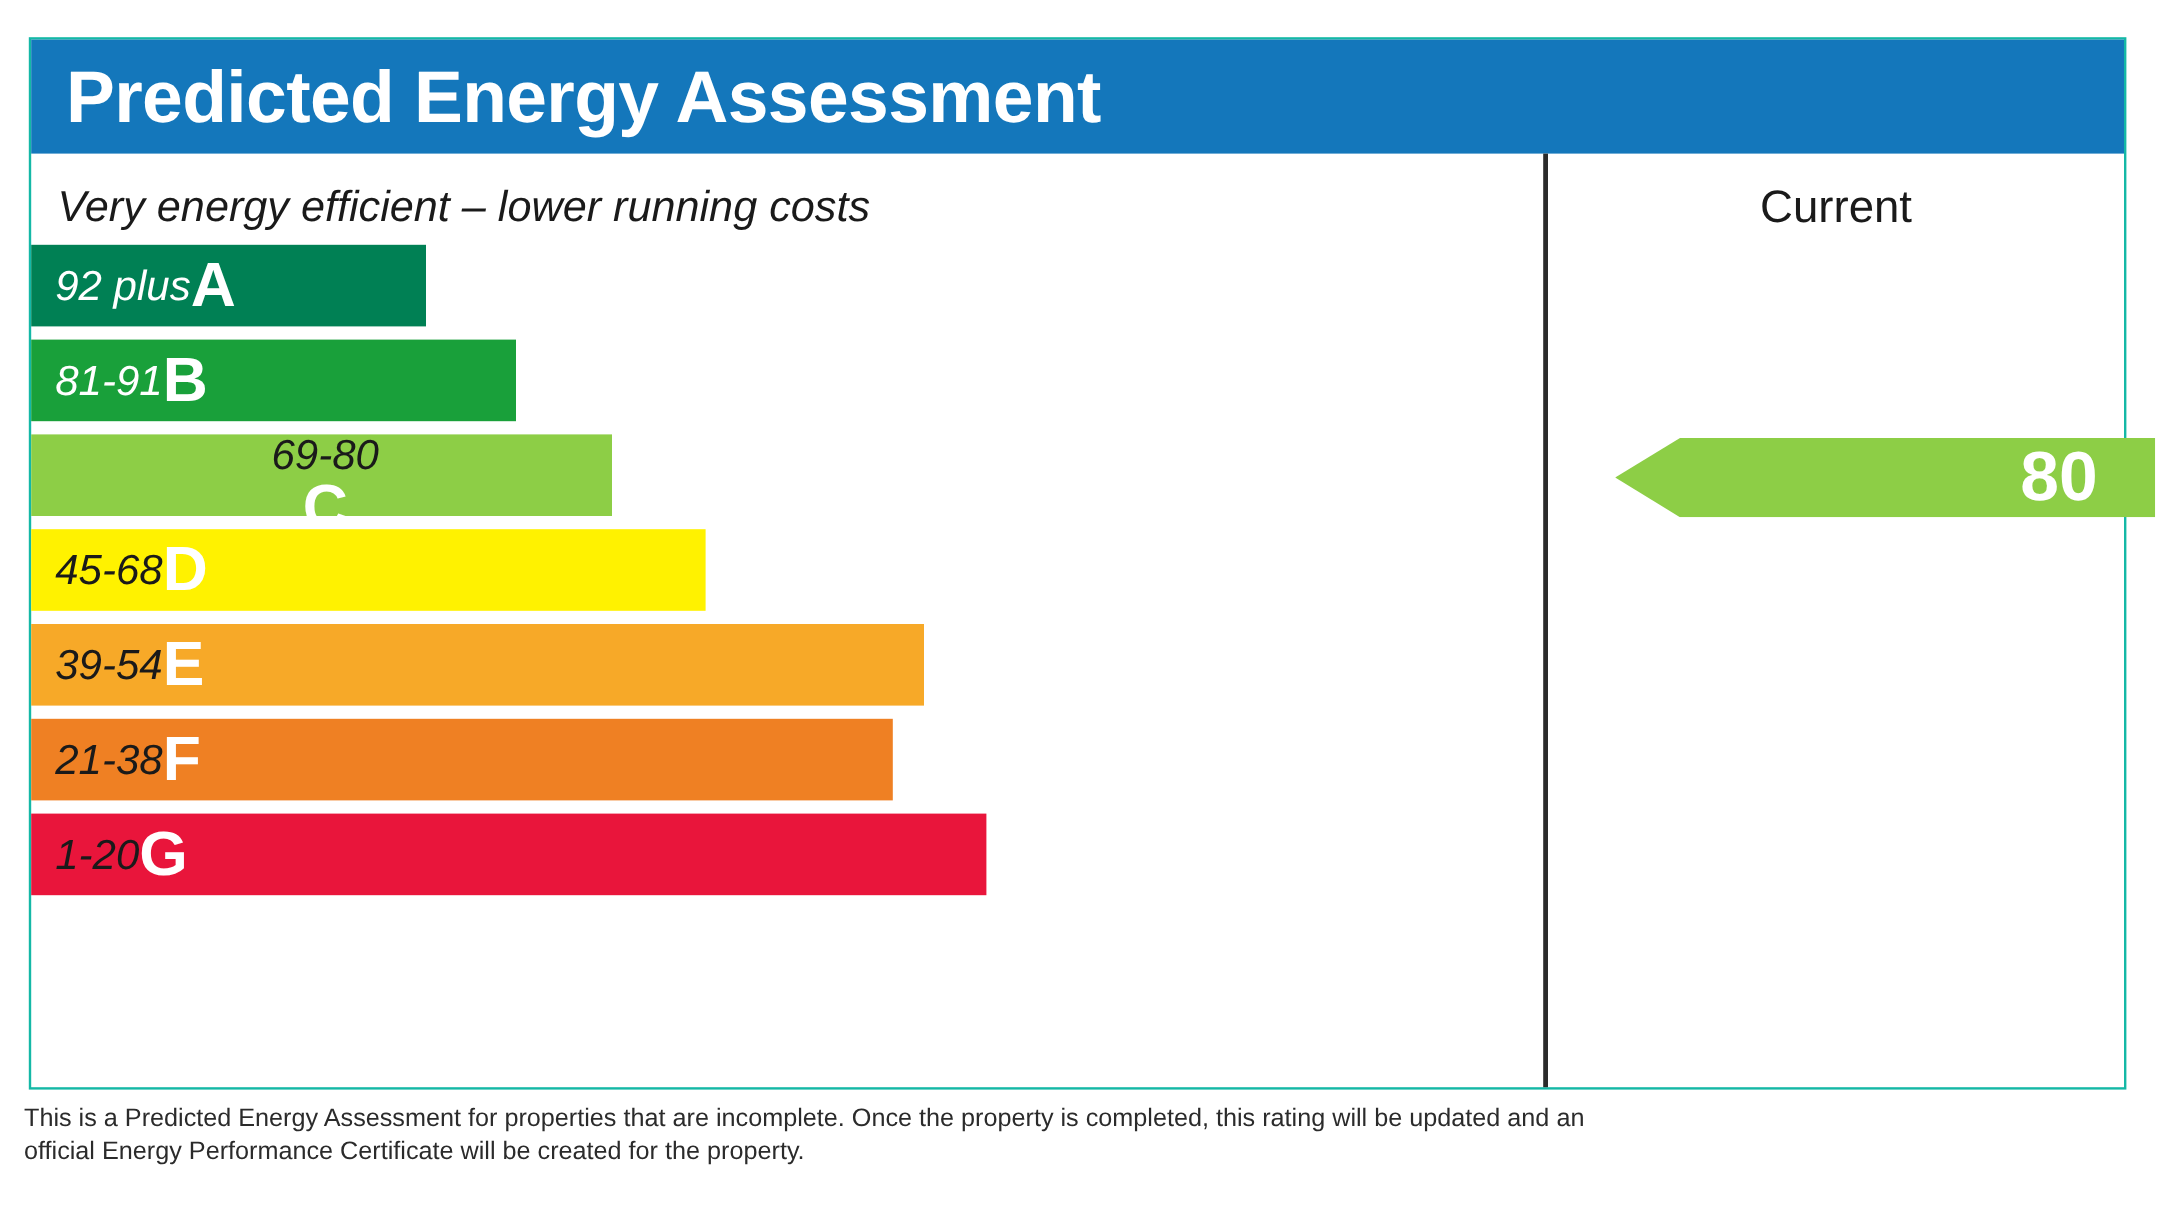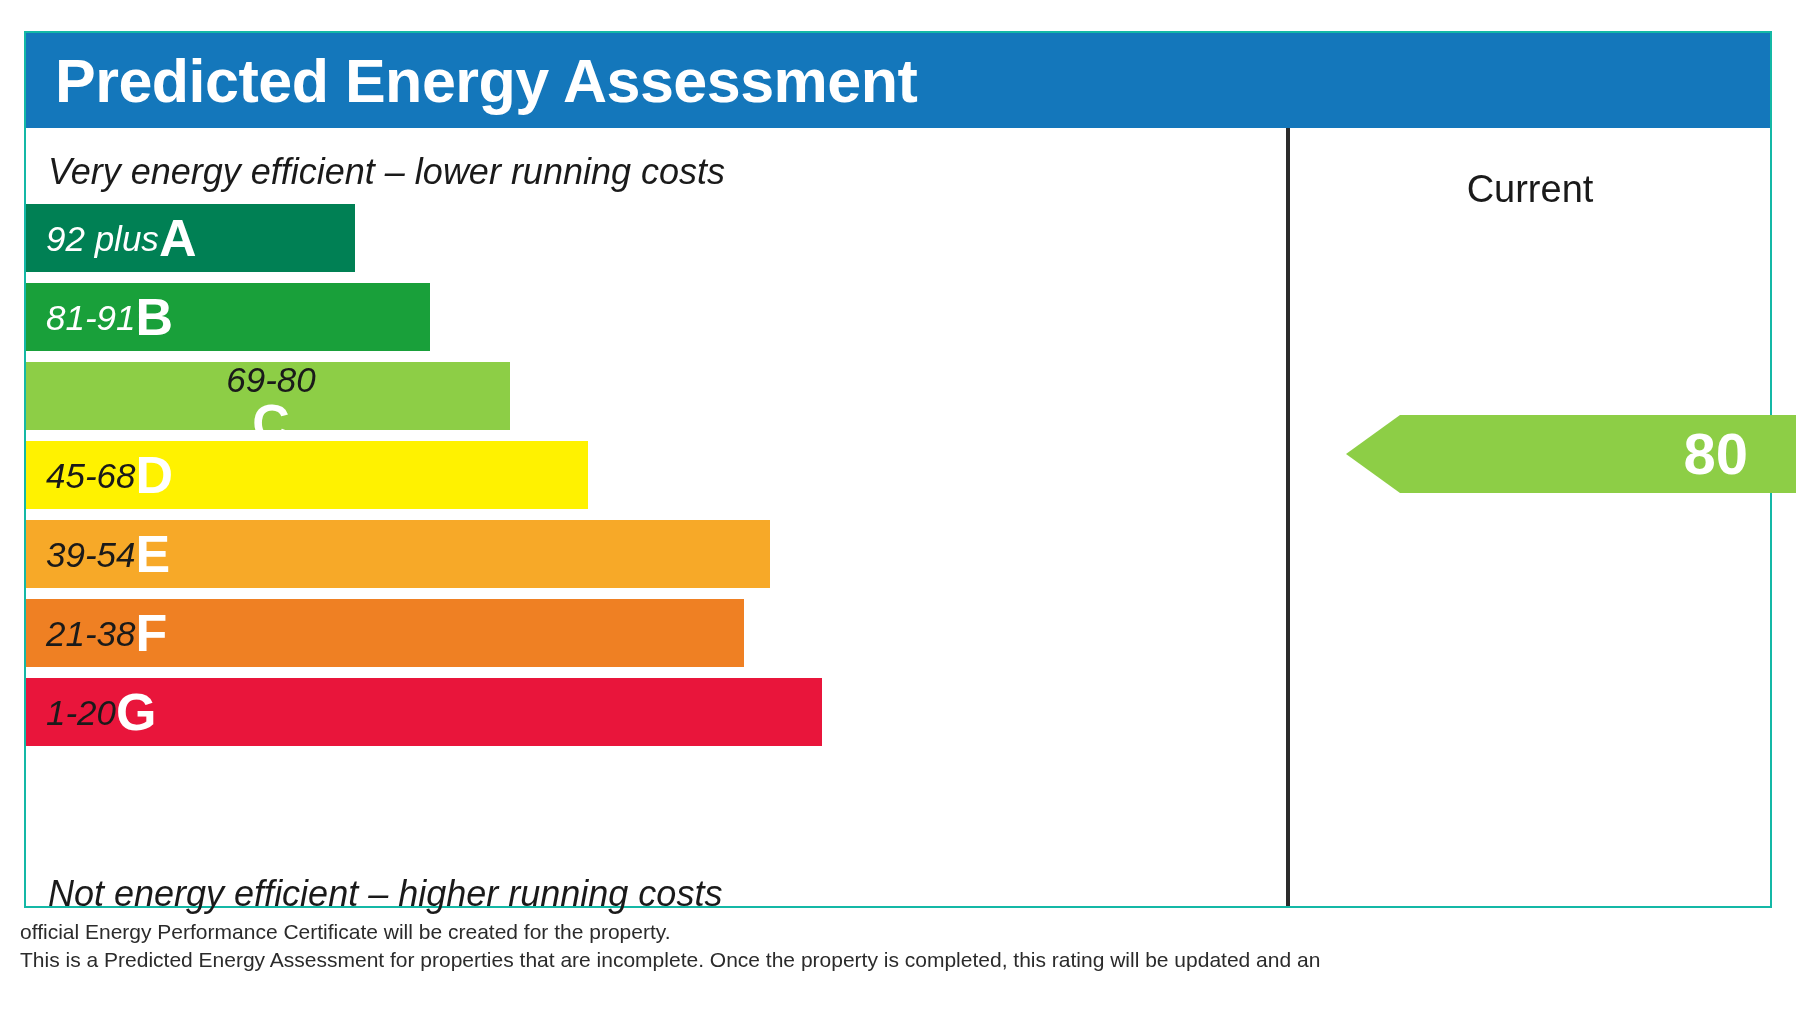--- a/index.html
+++ b/index.html
@@ -126,42 +126,41 @@
     font-weight: bold;
     color: #ffffff;
     line-height: 1;
     white-space: nowrap;
   }
 
   
   .current-panel {
     position: absolute;
     left: 1264px;
-    top: 16px;
+    top: 0;
     right: 0;
     height: 100%;
   }
   .current-head {
     position: absolute;
     top: 26px;
     left: 0;
     right: 0;
     text-align: center;
     font-size: 38px;
     color: #1a1a1a;
     line-height: 1;
   }
 
   .rating-arrow {
     position: absolute;
     left: 56px;
     top: 237px;
     width: 450px;
-    height: 78px;
-    margin-top: 34px;
+    height: 66px;
   }
   .rating-arrow svg { display: block; width: 100%; height: 100%; }
   .rating-value {
     position: absolute;
     right: 48px;
     top: 50%;
     transform: translateY(-50%);
     color: #ffffff;
     font-size: 58px;
     font-weight: bold;
@@ -219,33 +218,32 @@
             </div>
             <div class="band" style="top: 395px; width: 718px; background: rgb(239, 128, 35);">
               <span class="band-range" style="color: rgb(26, 26, 26);">21-38</span>
               <span class="band-letter">F</span>
             </div>
             <div class="band" style="top: 474px; width: 796px; background: rgb(233, 21, 59);">
               <span class="band-range" style="color: rgb(26, 26, 26);">1-20</span>
               <span class="band-letter">G</span>
             </div>
           </div>
-        <div class="caption caption-bottom">Not energy efficient – higher running costs</div>
       </div>
 
       <div class="current-panel">
         <div class="current-head">Current</div>
         <div class="rating-arrow" id="rating-arrow">
           <svg viewBox="0 0 450 78" preserveAspectRatio="none">
             <polygon id="arrow-poly" points="0,39 54,0 450,0 450,78 54,78" fill="#8dce46"></polygon>
           </svg>
           <div class="rating-value">80</div>
         </div>
       </div>
 
     </div>
   </div>
 
   <div class="footer">
+    <div class="footer-line">This is a Predicted Energy Assessment for properties that are incomplete. Once the property is completed, this rating will be updated and an</div>
     <div class="footer-line">official Energy Performance Certificate will be created for the property.</div>
-    <div class="footer-line">This is a Predicted Energy Assessment for properties that are incomplete. Once the property is completed, this rating will be updated and an</div>
   </div>
 </div>
 
 </body></html>

